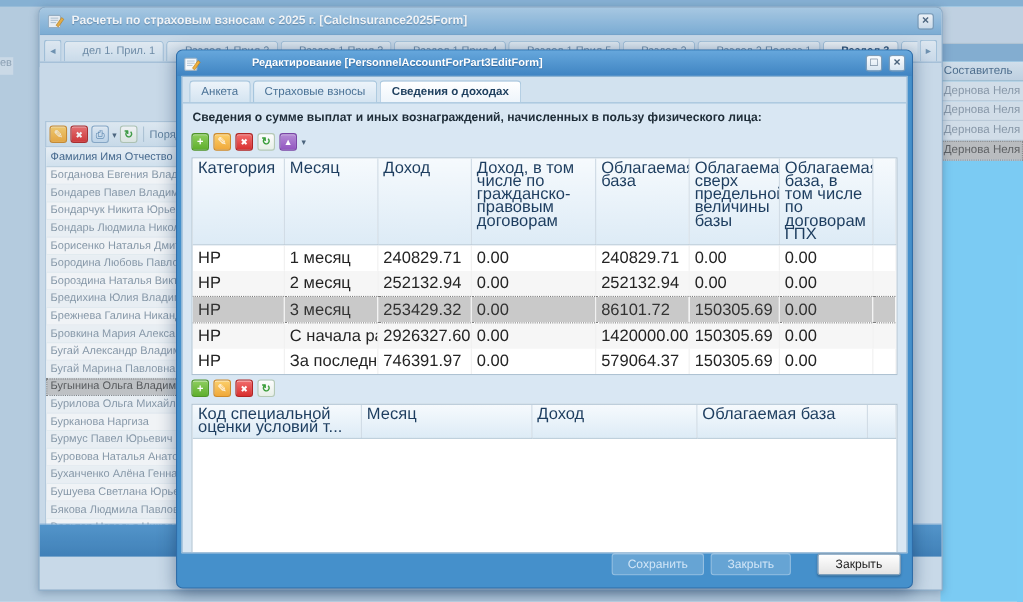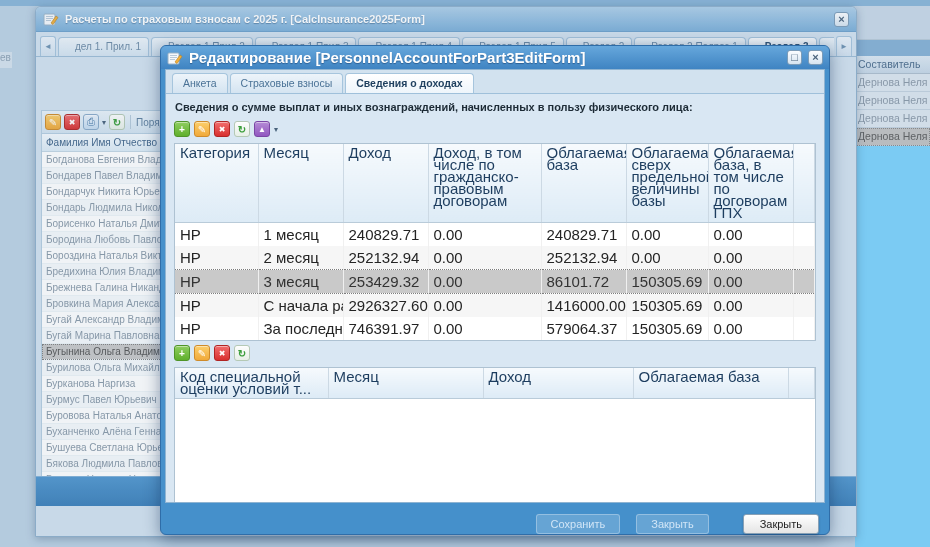--- a/index.html
+++ b/index.html
@@ -79,22 +79,22 @@
   .ic-print  { background:linear-gradient(#e8f1fa,#c6dcf0); border:1px solid #89aac9; color:#3a6d9e; }
   .caret { font-size:8px; color:#4a637c; cursor:pointer; }
 
   
   .modal-mask { position:absolute; inset:0; background:rgba(110,140,170,0.10); }
   .edit-window { position:absolute; left:160px; top:45px; width:670px; height:490px;
                  background:#4590cb; border:1px solid #2f6da8; border-radius:6px;
                  box-shadow:0 4px 16px rgba(10,40,80,.45); }
   .ew-titlebar { height:23px; display:flex; align-items:center; gap:6px; padding:0 6px;
                  background:linear-gradient(#66a7dc,#3f84c2); border-radius:5px 5px 0 0; }
-  .ew-title { flex:1; color:#ffffff; font-weight:bold; font-size:15px; text-shadow:0 1px 1px rgba(0,30,70,.4);
-              white-space:nowrap; overflow:hidden; }
+  .ew-title { flex:1; color:#ffffff; font-weight:bold; font-size:10px; text-shadow:0 1px 1px rgba(0,30,70,.4);
+              white-space:nowrap; overflow:hidden;margin-left:40px; }
   .ew-main { position:absolute; top:23px; left:4px; right:4px; bottom:31px;
              background:#d9e7f3; border:1px solid #8fb4d2; overflow:hidden; }
   .ew-tabstrip { height:24px; display:flex; align-items:flex-end; gap:2px; padding:0 6px 0 6px;
                  border-bottom:1px solid #9fc0da; background:#d2e2ef; }
   .etab { padding:3px 10px 4px 10px; font-size:10.5px; color:#4a7296; white-space:nowrap;
           background:linear-gradient(#edf4fa,#d4e4f1); border:1px solid #a6c5dd; border-bottom:none;
           border-radius:4px 4px 0 0; cursor:pointer; }
   .etab.active { color:#1e3f5e; font-weight:bold; background:linear-gradient(#ffffff,#eef5fb); }
   .ew-content { position:absolute; top:24px; left:0; right:0; bottom:0; padding:5px 8px; overflow:hidden; }
 
@@ -107,22 +107,22 @@
   table.grid th { background:linear-gradient(#f6fafd,#ddebf6); border-right:1px solid #ccd9e4;
                   border-bottom:1px solid #b9cbd9; padding:3px 5px; text-align:left; font-weight:normal;
                   color:#1d3d5f; vertical-align:top; line-height:12px; overflow:hidden; cursor:pointer; }
   table.grid td { padding:3px 5px; border-right:1px solid #f0f0f0; color:#242424; white-space:nowrap;
                   overflow:hidden; height:19px; }
   table.grid tbody tr { cursor:pointer; }
   table.grid tbody tr:nth-child(even) { background:#f6f6f6; }
   table.grid tbody tr.sel { background:#c9c9c9; }
   table.grid tbody tr.sel td { border-top:1px dotted #7d7d7d; border-bottom:1px dotted #7d7d7d; color:#333; }
 
-  .ew-footer { position:absolute; left:0; right:0; bottom:0; height:31px; display:flex; align-items:flex-end;
-               justify-content:flex-end; gap:16px; padding:0 10px; }
+  .ew-footer { position:absolute; left:0; right:0; bottom:0; height:31px; display:flex; align-items:flex-start;
+               justify-content:flex-end; gap:6px; padding:0 10px; }
   .ghost { font-family:inherit; font-size:11px; padding:3px 14px; border-radius:3px; cursor:default;
            background:rgba(255,255,255,.18); color:rgba(235,245,255,.8);
            border:1px solid rgba(255,255,255,.3); }
   .btn { font-family:inherit; font-size:11px; padding:3px 16px; border-radius:3px; cursor:pointer;
          background:linear-gradient(#ffffff,#e4e4e4); color:#222222; border:1px solid #88a0b5;
          box-shadow:0 1px 2px rgba(0,30,60,.3); margin-left:18px; }
 </style>
 </head>
 <body>
 
@@ -300,21 +300,21 @@
                   <td>86101.72</td>
                   <td>150305.69</td>
                   <td>0.00</td>
                   <td></td>
                 </tr>
                 <tr>
                   <td>НР</td>
                   <td>С начала расчетн...</td>
                   <td>2926327.60</td>
                   <td>0.00</td>
-                  <td>1416000.00</td>
+                  <td>1420000.00</td>
                   <td>150305.69</td>
                   <td>0.00</td>
                   <td></td>
                 </tr>
                 <tr>
                   <td>НР</td>
                   <td>За последние три...</td>
                   <td>746391.97</td>
                   <td>0.00</td>
                   <td>579064.37</td>

